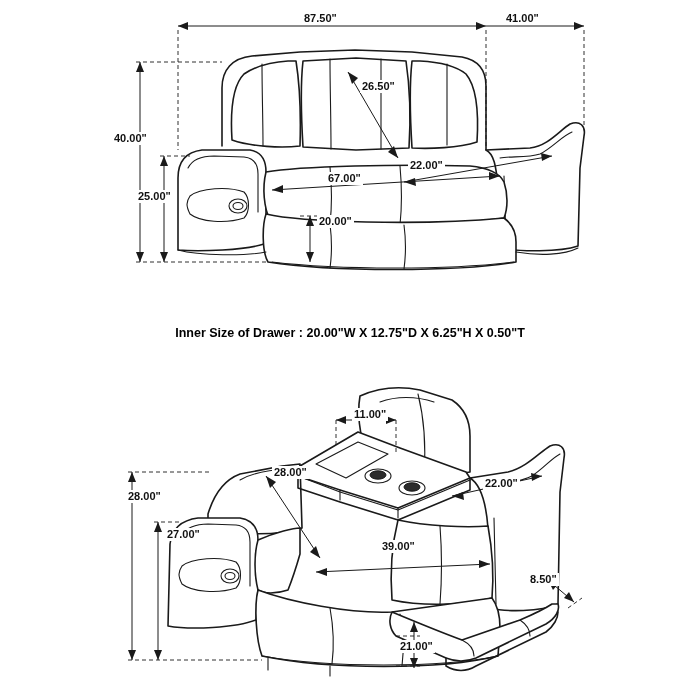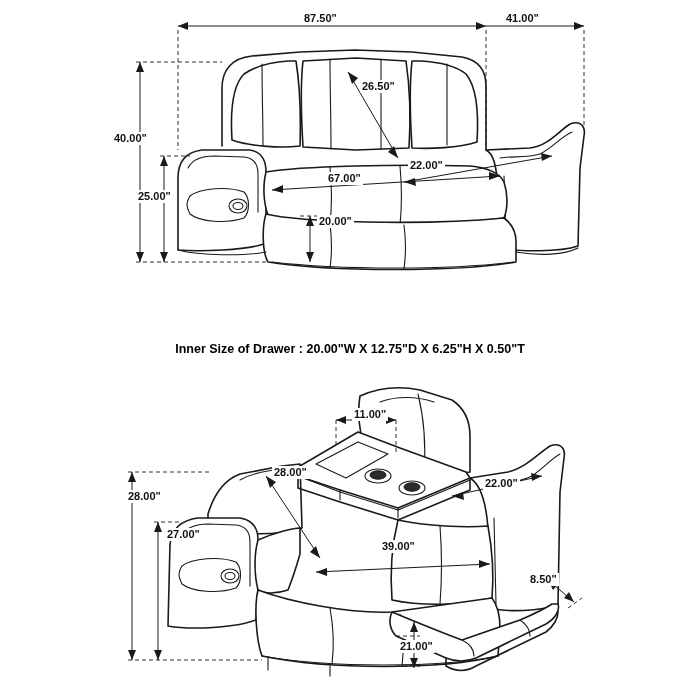--- a/index.html
+++ b/index.html
@@ -143,21 +143,21 @@
 
   <div class="dim-label" style="left:302px; top:12px;">87.50"</div>
   <div class="dim-label" style="left:504px; top:12px;">41.00"</div>
   <div class="dim-label" style="left:112px; top:132px;">40.00"</div>
   <div class="dim-label" style="left:360px; top:80px;">26.50"</div>
   <div class="dim-label" style="left:136px; top:190px;">25.00"</div>
   <div class="dim-label" style="left:326px; top:172px;">67.00"</div>
   <div class="dim-label" style="left:408px; top:159px;">22.00"</div>
   <div class="dim-label" style="left:317px; top:215px;">20.00"</div>
 
-  <div class="caption" style="top:326px;margin-top:16px;">Inner Size of Drawer : 20.00"W X 12.75"D X 6.25"H X 0.50"T</div>
+  <div class="caption" style="top:326px;">Inner Size of Drawer : 20.00"W X 12.75"D X 6.25"H X 0.50"T</div>
 
   <svg width="700" height="330" viewBox="0 0 700 330" style="position:absolute;left:0;top:368px;">
 
     <g>
 
       <path class="fillw" d="M208,146 C214,126 224,112 240,106 L282,98 L300,96 L302,160 C278,168 232,168 208,158 Z"></path>
       <path class="lw-thin" d="M240,112 C250,106 268,102 288,101"></path>
 
       <path class="fillw" d="M360,28 C378,20 400,18 420,22 L452,32 C464,40 470,52 470,68 L470,104 C440,110 398,108 372,100 C362,80 356,50 360,28 Z"></path>
       <path class="lw-thin" d="M380,34 C396,28 416,28 434,34"></path>

